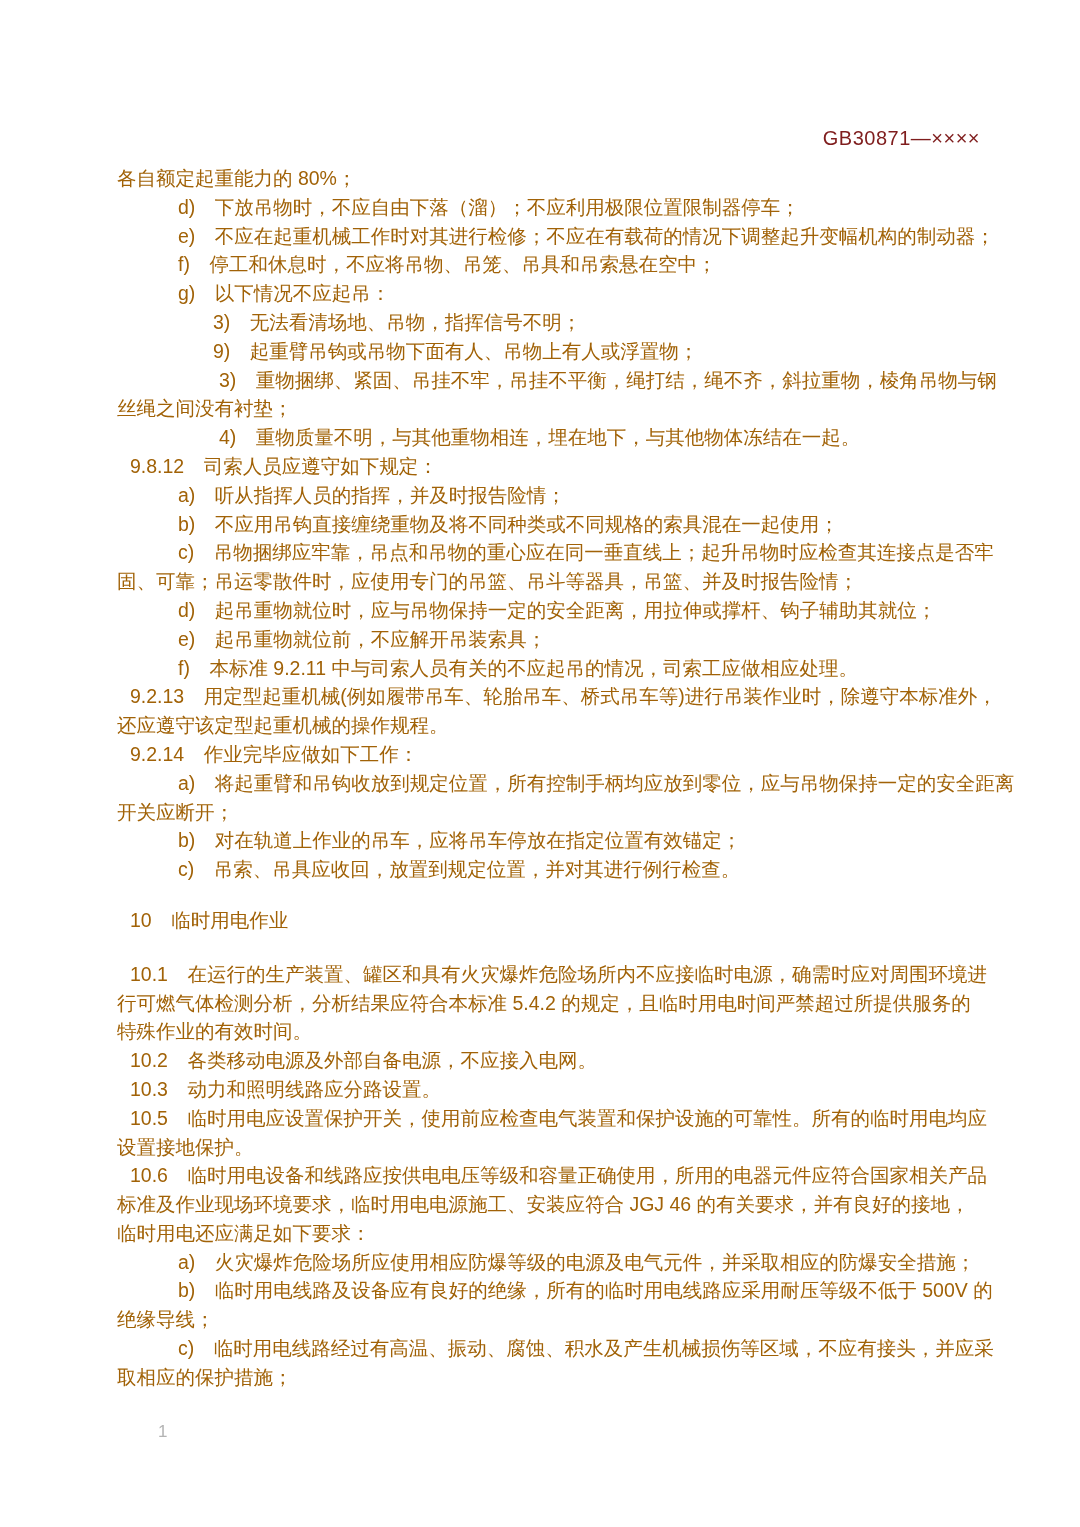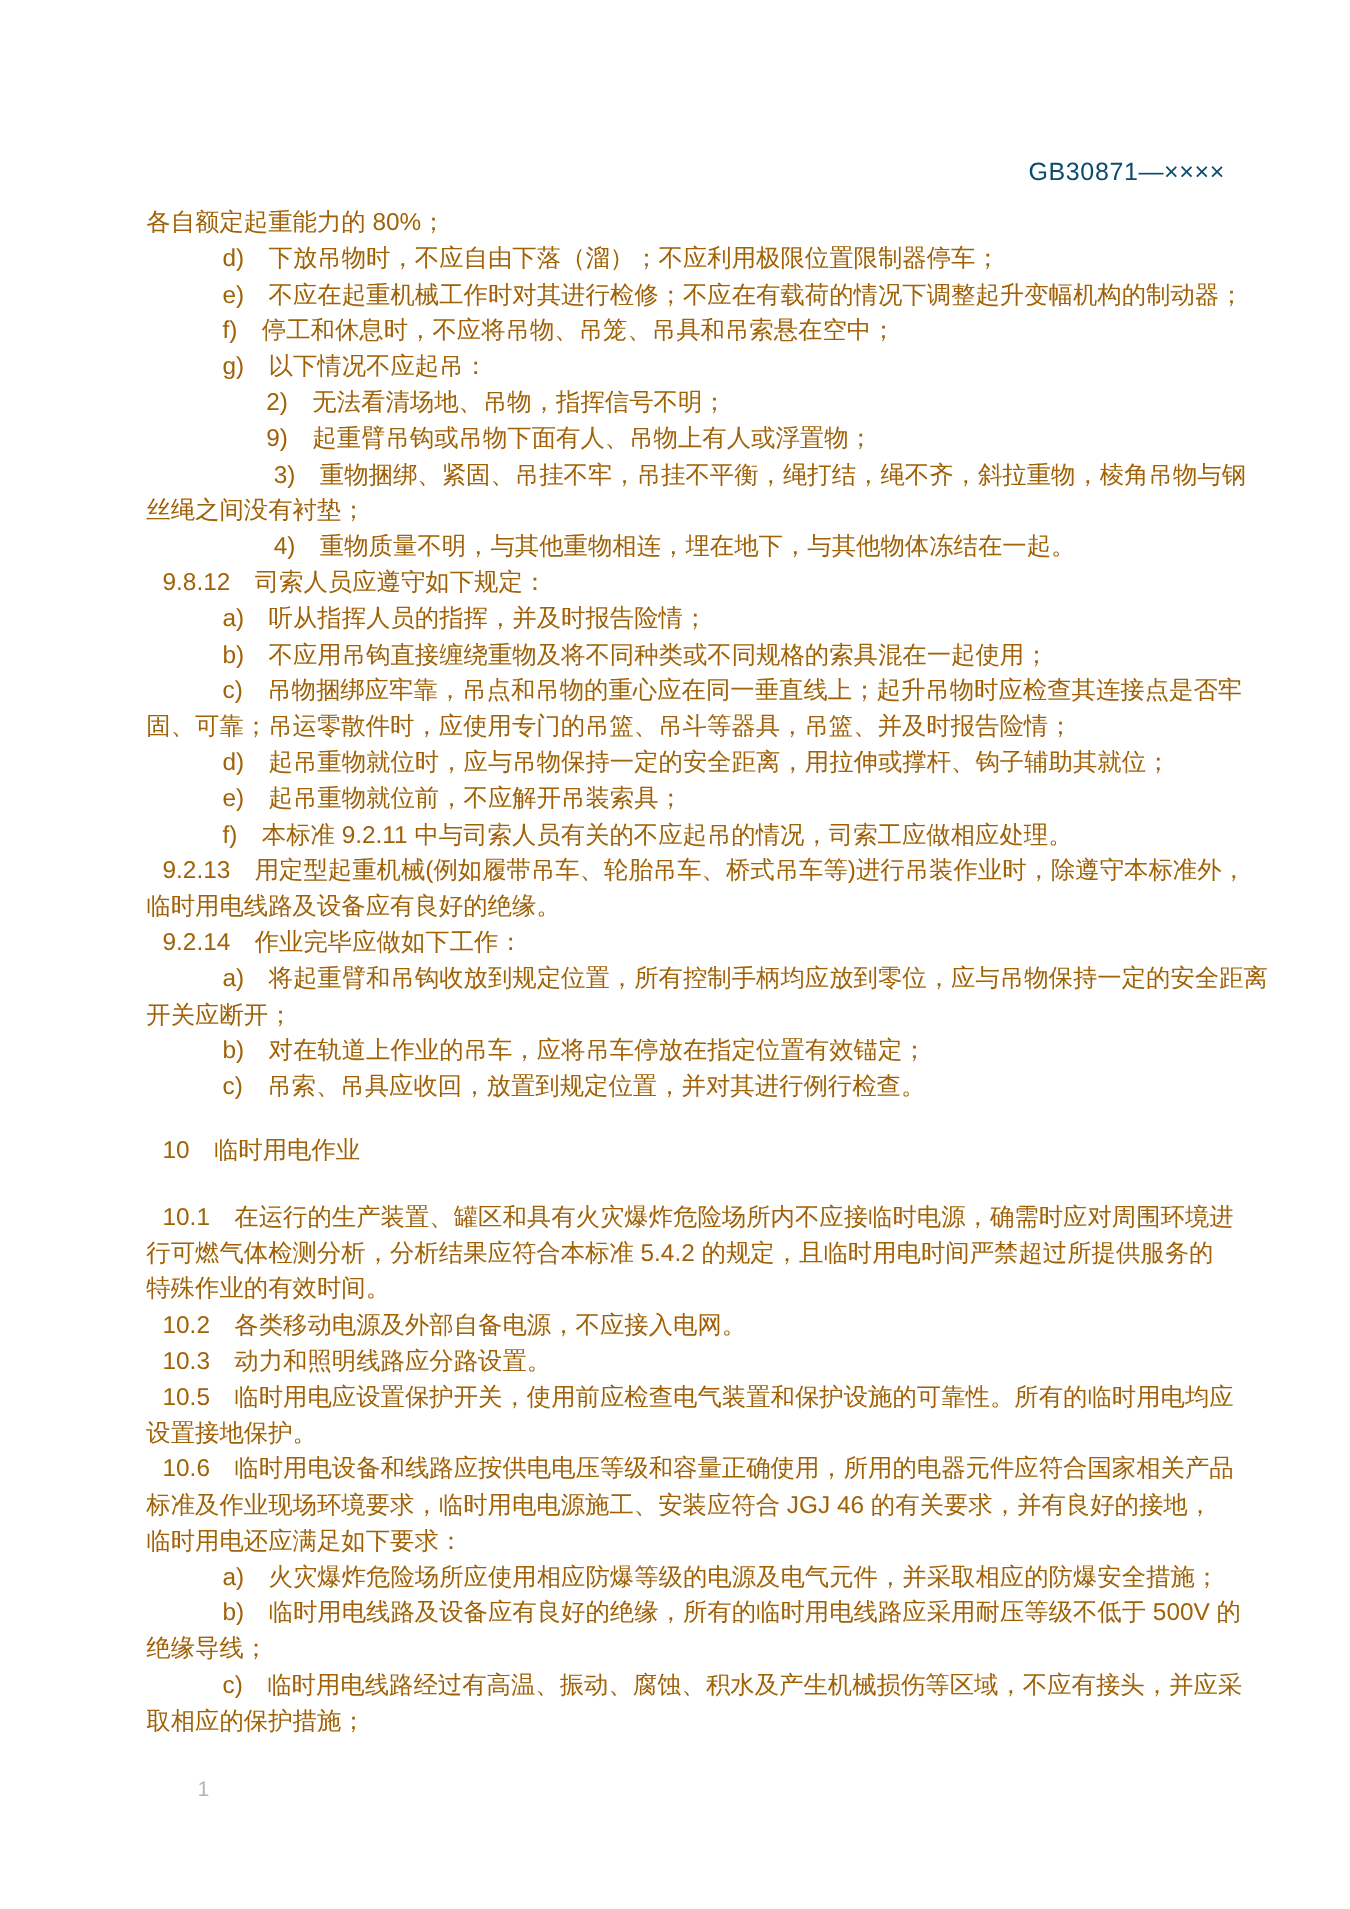--- a/index.html
+++ b/index.html
@@ -13,21 +13,21 @@
     height: 1527px;
     background: #ffffff;
     overflow: hidden;
     font-family: "Liberation Sans", sans-serif;
   }
   .doc-header {
     position: absolute;
     top: 127px;
     right: 100px;
     font-size: 20px;
-    color: #0c4a6e;
+    color: #7f1d1d;
     letter-spacing: 0.5px;
     white-space: nowrap;
     text-align: right;
   }
   .doc-body {
     position: absolute;
     top: 164px;
     left: 117px;
     right: 40px;
     font-size: 19.5px;
@@ -60,35 +60,35 @@
 <div class="page">
 
   <div class="doc-header">GB30871—××××</div>
 
   <main class="doc-body">
     <div class="line">各自额定起重能力的 80%；</div>
     <div class="line indent-letter">d)　下放吊物时，不应自由下落（溜）；不应利用极限位置限制器停车；</div>
     <div class="line indent-letter">e)　不应在起重机械工作时对其进行检修；不应在有载荷的情况下调整起升变幅机构的制动器；</div>
     <div class="line indent-letter">f)　停工和休息时，不应将吊物、吊笼、吊具和吊索悬在空中；</div>
     <div class="line indent-letter">g)　以下情况不应起吊：</div>
-    <div class="line indent-number">2)　无法看清场地、吊物，指挥信号不明；</div>
+    <div class="line indent-number">3)　无法看清场地、吊物，指挥信号不明；</div>
     <div class="line indent-number">9)　起重臂吊钩或吊物下面有人、吊物上有人或浮置物；</div>
     <div class="line indent-number-deep">3)　重物捆绑、紧固、吊挂不牢，吊挂不平衡，绳打结，绳不齐，斜拉重物，棱角吊物与钢</div>
     <div class="line">丝绳之间没有衬垫；</div>
     <div class="line indent-number-deep">4)　重物质量不明，与其他重物相连，埋在地下，与其他物体冻结在一起。</div>
     <div class="line indent-section">9.8.12　司索人员应遵守如下规定：</div>
     <div class="line indent-letter">a)　听从指挥人员的指挥，并及时报告险情；</div>
     <div class="line indent-letter">b)　不应用吊钩直接缠绕重物及将不同种类或不同规格的索具混在一起使用；</div>
     <div class="line indent-letter">c)　吊物捆绑应牢靠，吊点和吊物的重心应在同一垂直线上；起升吊物时应检查其连接点是否牢</div>
     <div class="line">固、可靠；吊运零散件时，应使用专门的吊篮、吊斗等器具，吊篮、并及时报告险情；</div>
     <div class="line indent-letter">d)　起吊重物就位时，应与吊物保持一定的安全距离，用拉伸或撑杆、钩子辅助其就位；</div>
     <div class="line indent-letter">e)　起吊重物就位前，不应解开吊装索具；</div>
     <div class="line indent-letter">f)　本标准 9.2.11 中与司索人员有关的不应起吊的情况，司索工应做相应处理。</div>
     <div class="line indent-section">9.2.13　用定型起重机械(例如履带吊车、轮胎吊车、桥式吊车等)进行吊装作业时，除遵守本标准外，</div>
-    <div class="line">临时用电线路及设备应有良好的绝缘。</div>
+    <div class="line">还应遵守该定型起重机械的操作规程。</div>
     <div class="line indent-section">9.2.14　作业完毕应做如下工作：</div>
     <div class="line indent-letter">a)　将起重臂和吊钩收放到规定位置，所有控制手柄均应放到零位，应与吊物保持一定的安全距离</div>
     <div class="line">开关应断开；</div>
     <div class="line indent-letter">b)　对在轨道上作业的吊车，应将吊车停放在指定位置有效锚定；</div>
     <div class="line indent-letter">c)　吊索、吊具应收回，放置到规定位置，并对其进行例行检查。</div>
     <div class="line indent-section heading">10　临时用电作业</div>
     <div class="line indent-section">10.1　在运行的生产装置、罐区和具有火灾爆炸危险场所内不应接临时电源，确需时应对周围环境进</div>
     <div class="line">行可燃气体检测分析，分析结果应符合本标准 5.4.2 的规定，且临时用电时间严禁超过所提供服务的</div>
     <div class="line">特殊作业的有效时间。</div>
     <div class="line indent-section">10.2　各类移动电源及外部自备电源，不应接入电网。</div>

